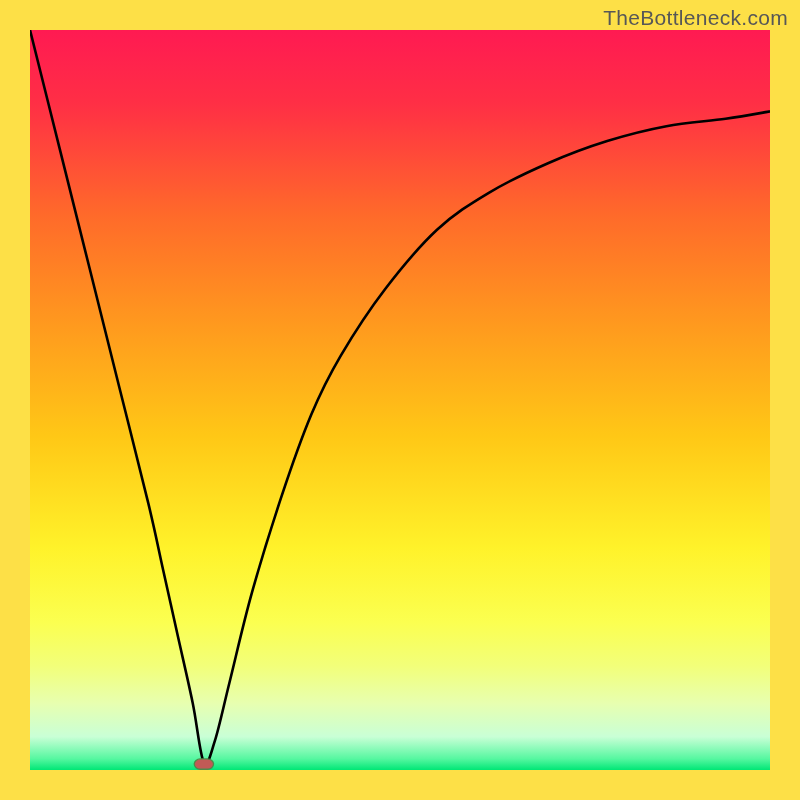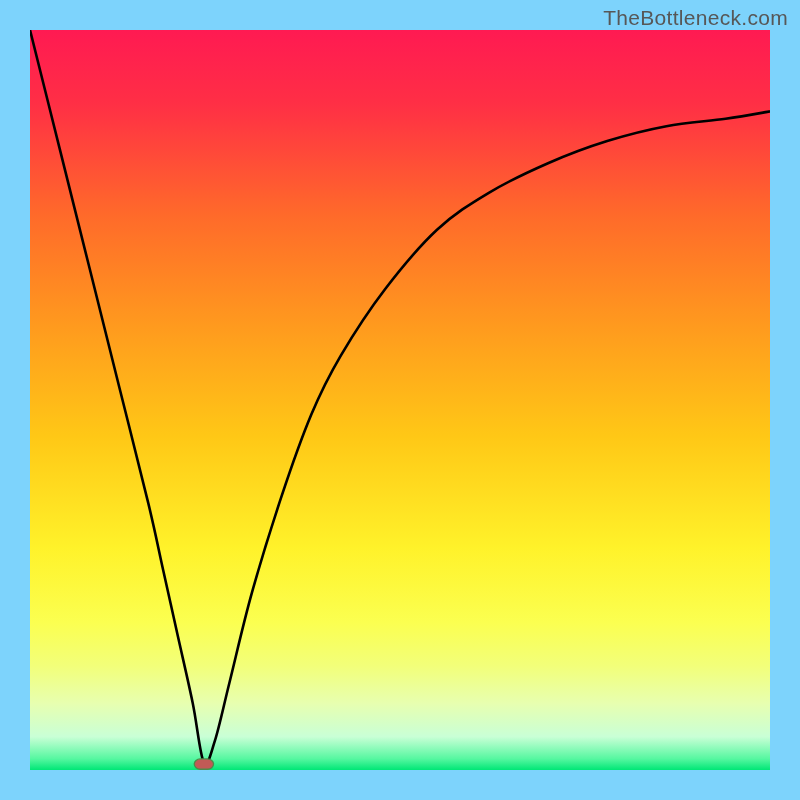--- a/index.html
+++ b/index.html
@@ -8,21 +8,21 @@
     width: 800px;
     height: 800px;
     overflow: hidden;
     background: #000;
     font-family: Arial, Helvetica, sans-serif;
   }
   .frame {
     position: relative;
     width: 800px;
     height: 800px;
-    background: #7dd3fc;
+    background: #fde047;
   }
   .plot {
     position: absolute;
     left: 30px;
     top: 30px;
     width: 740px;
     height: 740px;
     overflow: hidden;
   }
   .gradient {

